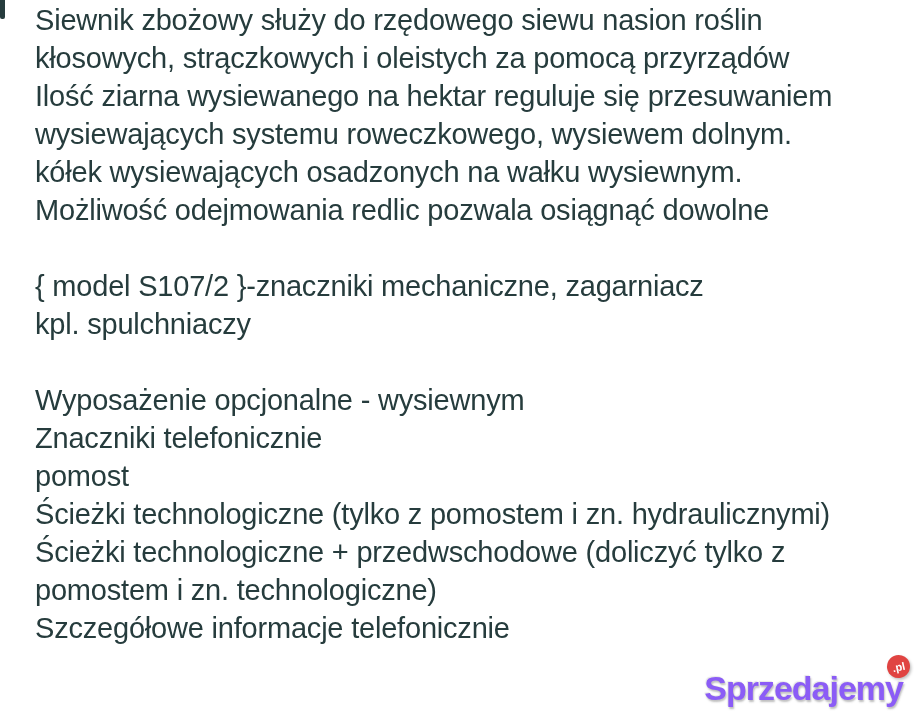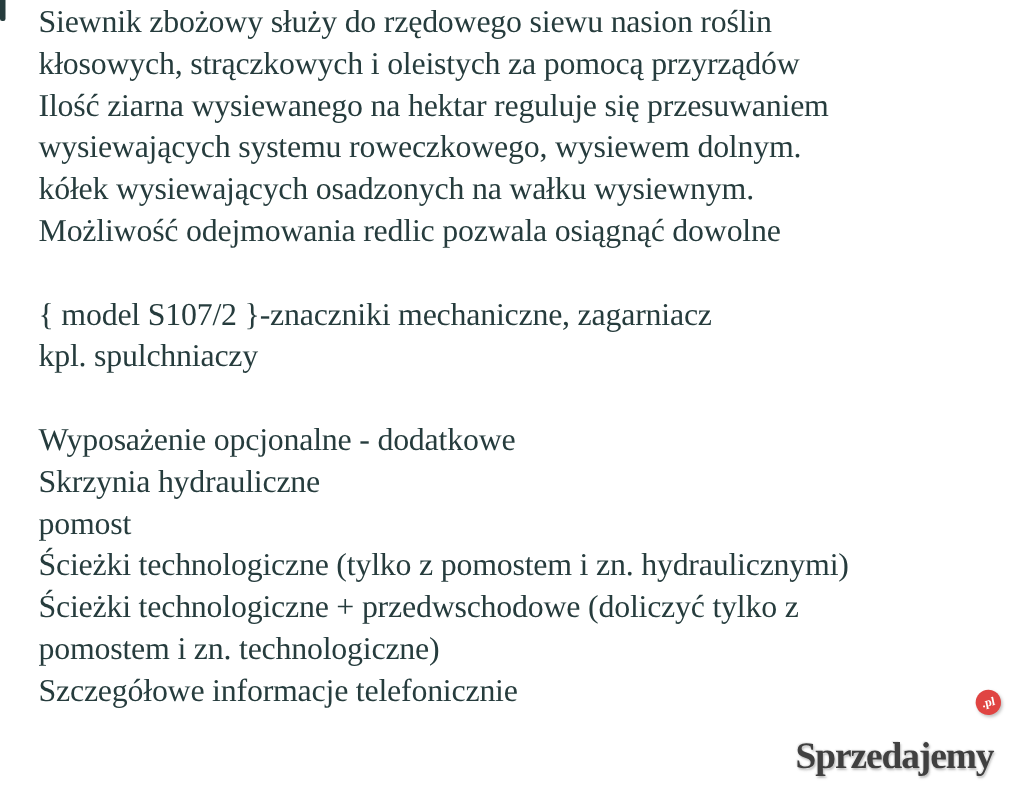--- a/index.html
+++ b/index.html
@@ -10,21 +10,20 @@
     overflow: hidden;
     position: relative;
     font-family: "Liberation Sans", sans-serif;
   }
   .page {
     position: absolute;
     top: 0; left: 0;
     width: 923px;
     height: 720px;
     overflow: hidden;
-    font-family: Liberation Serif, serif;
   }
   .artifact {
     position: absolute;
     left: 0;
     top: 0;
     width: 5px;
     height: 19px;
     background: #263c3d;
     border-radius: 0 0 2px 2px;
   }
@@ -47,23 +46,22 @@
     position: absolute;
     right: 20px;
     bottom: 12px;
   }
   .watermark-brand {
     display: block;
     font-size: 34px;
     line-height: 40px;
     font-weight: bold;
     letter-spacing: -1px;
-    color: #404040;
+    color: #8b5cf6;
     text-shadow: 1px 2px 2px rgba(110,110,110,0.45), -1px -1px 1px rgba(160,160,160,0.25);
-    margin-top: 28px;
   }
   .watermark-badge {
     position: absolute;
     right: -7px;
     top: -13px;
     width: 23px;
     height: 23px;
     border-radius: 50%;
     background: #e04442;
     color: #ffffff;
@@ -93,22 +91,22 @@
       <div class="text-line">kółek wysiewających osadzonych na wałku wysiewnym.</div>
       <div class="text-line">Możliwość odejmowania redlic pozwala osiągnąć dowolne</div>
     </div>
 
     <div class="paragraph">
       <div class="text-line">{ model S107/2 }-znaczniki mechaniczne, zagarniacz</div>
       <div class="text-line">kpl. spulchniaczy</div>
     </div>
 
     <div class="paragraph">
-      <div class="text-line">Wyposażenie opcjonalne - dodatkowe</div>
-      <div class="text-line">Skrzynia hydrauliczne</div>
+      <div class="text-line">Wyposażenie opcjonalne - wysiewnym</div>
+      <div class="text-line">Znaczniki telefonicznie</div>
       <div class="text-line">pomost</div>
       <div class="text-line">Ścieżki technologiczne (tylko z pomostem i zn. hydraulicznymi)</div>
       <div class="text-line">Ścieżki technologiczne + przedwschodowe (doliczyć tylko z</div>
       <div class="text-line">pomostem i zn. technologiczne)</div>
       <div class="text-line">Szczegółowe informacje telefonicznie</div>
     </div>
 
   </div>
 
   <div class="watermark">

